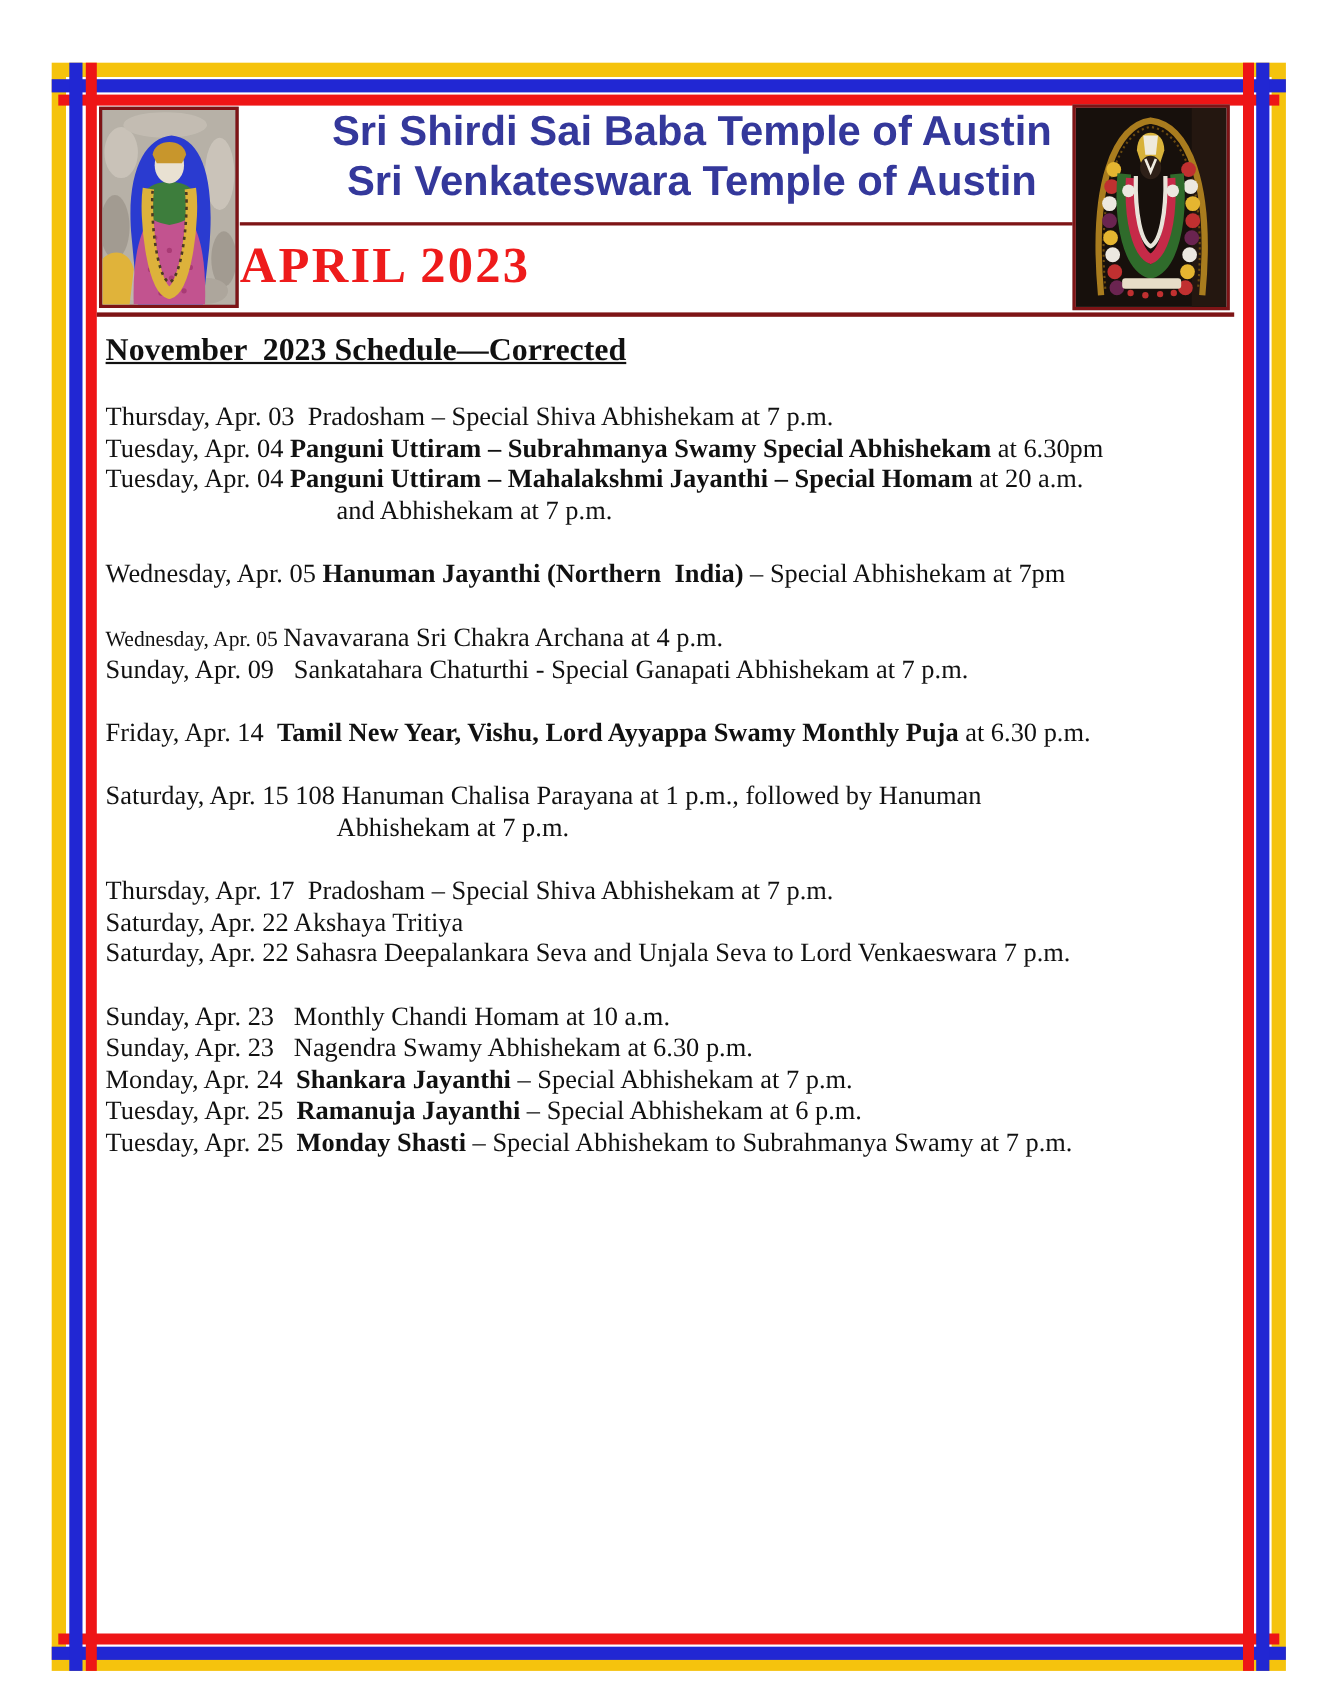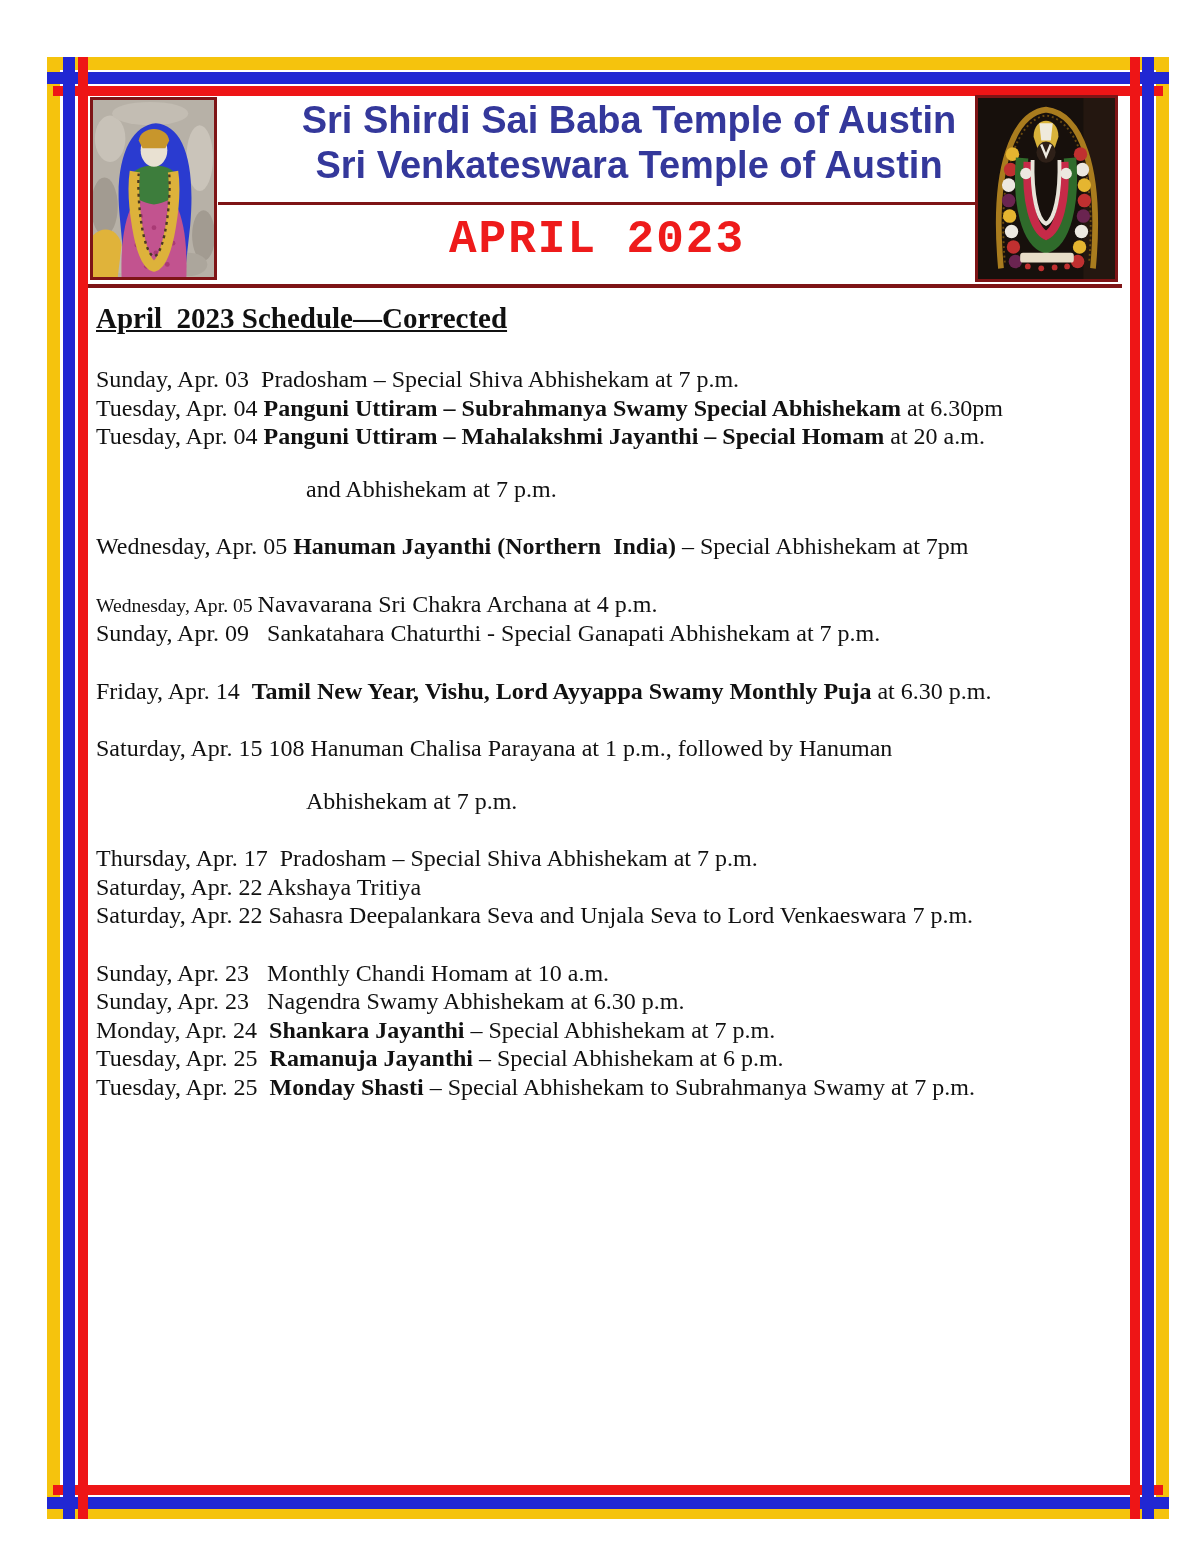--- a/index.html
+++ b/index.html
@@ -33,30 +33,30 @@
 
   .photo{position:absolute;border:3px solid var(--c-maroon);overflow:hidden;background:#999;}
   .photo.left{left:0;top:-1px;width:127px;height:183px;}
   .photo.right{right:12px;top:-3px;width:143px;height:187px;}
   .photo svg{display:block;width:100%;height:100%;}
 
   .titles{position:absolute;left:128px;width:758px;top:0;text-align:center;
     font-family:"Liberation Sans", sans-serif;font-weight:600;font-size:38px;
     line-height:45px;color:var(--c-title);letter-spacing:0px;margin-left:32px;}
   .divider1{position:absolute;left:128px;width:758px;top:104px;height:3px;background:var(--c-maroon);}
-  .month{position:absolute;left:128px;width:758px;top:116px;text-align:center;
-    font-family:Liberation Mono, monospace;font-weight:700;font-size:46px;
+  .month{position:absolute;left:128px;width:758px;top:116px;
+    font-family:Liberation Serif, serif;font-weight:700;font-size:46px;
     color:var(--c-month);letter-spacing:2px;}
   .divider2{position:absolute;left:-2px;width:1034px;top:186px;height:4px;background:var(--c-maroon);}
 
   .schedule{position:absolute;left:6px;right:6px;top:204px;color:var(--c-text);}
   .sched-heading{font-size:29px;font-weight:700;text-decoration:underline;
     white-space:pre-wrap;margin-bottom:30px;}
   .sched-line{font-size:24px;line-height:28.5px;white-space:pre-wrap;}
-  .sched-line.indent{padding-left:210px;margin-top:24px;}
+  .sched-line.indent{padding-left:210px;}
   .sched-line .b{font-weight:700;}
   .sched-line .sm{font-size:0.82em;}
   .sched-gap{height:29px;}
 </style>
 </head>
 <body>
 
 <div class="page">
 
   <div class="frame-yellow"></div>
@@ -155,23 +155,23 @@
               <circle cx="80" cy="175" r="3"></circle>
               <circle cx="93" cy="174" r="3"></circle>
           </g>
         </svg>
       </div>
 
       <div class="divider2"></div>
     </div>
 
     <div class="schedule">
-      <div class="sched-heading">April  2023 Schedule—Corrected</div>
+      <div class="sched-heading">November  2023 Schedule—Corrected</div>
       <div id="sched-lines">
-          <div class="sched-line"><span class="">Sunday, Apr. 03  Pradosham – Special Shiva Abhishekam at 7 p.m.</span></div>
+          <div class="sched-line"><span class="">Thursday, Apr. 03  Pradosham – Special Shiva Abhishekam at 7 p.m.</span></div>
           <div class="sched-line"><span class="">Tuesday, Apr. 04 </span><span class="b ">Panguni Uttiram – Subrahmanya Swamy Special Abhishekam</span><span class=""> at 6.30pm</span></div>
           <div class="sched-line"><span class="">Tuesday, Apr. 04 </span><span class="b ">Panguni Uttiram – Mahalakshmi Jayanthi – Special Homam</span><span class=""> at 20 a.m.</span></div>
           <div class="sched-line indent"><span class="">and Abhishekam at 7 p.m.</span></div>
           <div class="sched-gap"></div>
           <div class="sched-line"><span class="">Wednesday, Apr. 05 </span><span class="b ">Hanuman Jayanthi (Northern  India)</span><span class=""> – Special Abhishekam at 7pm</span></div>
           <div class="sched-gap"></div>
           <div class="sched-line"><span class="sm">Wednesday, Apr. 05 </span><span class="">Navavarana Sri Chakra Archana at 4 p.m.</span></div>
           <div class="sched-line"><span class="">Sunday, Apr. 09   Sankatahara Chaturthi - Special Ganapati Abhishekam at 7 p.m.</span></div>
           <div class="sched-gap"></div>
           <div class="sched-line"><span class="">Friday, Apr. 14  </span><span class="b ">Tamil New Year, Vishu, Lord Ayyappa Swamy Monthly Puja</span><span class=""> at 6.30 p.m.</span></div>

